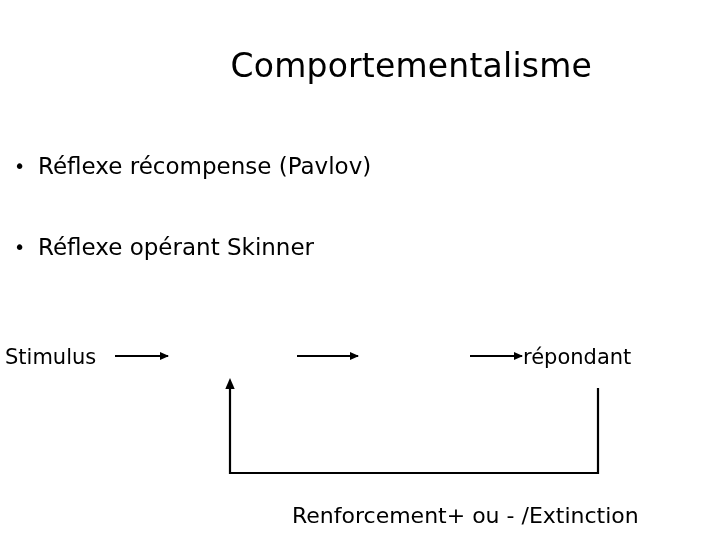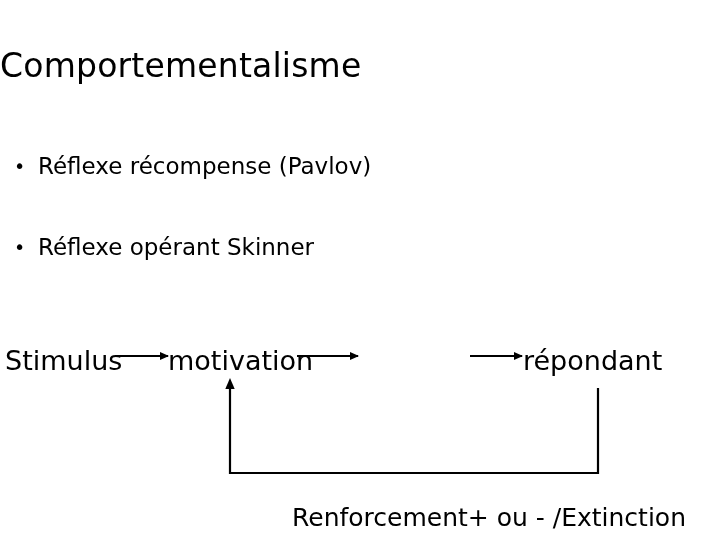--- a/index.html
+++ b/index.html
@@ -17,21 +17,21 @@
   }
   .slide {
     position: absolute;
     inset: 0;
   }
   .title {
     position: absolute;
     top: 48px;
     left: 0;
     width: 592px;
-    text-align: left;
+    text-align: right;
     font-size: 33px;
     font-weight: 400;
     line-height: 1.1;
     white-space: nowrap;
     letter-spacing: 0.2px;
   }
   .bullet-list {
     position: absolute;
     top: 152px;
     left: 14px;
@@ -58,21 +58,21 @@
   
   .flow {
     position: absolute;
     top: 340px;
     left: 0;
     width: 720px;
     height: 36px;
   }
   .flow-node {
     position: absolute;
-    font-size: 27px;
+    font-size: 21px;
     line-height: 1;
     top: 7px;
     white-space: nowrap;
   }
   .node-stimulus   { left: 5px; }
   .node-motivation { left: 168px; }
   .node-reponse    { left: 366px; }
   .node-recompense { left: 523px; }
 
   .arrow {
@@ -101,21 +101,21 @@
     left: 0;
     top: 0;
     width: 720px;
     height: 540px;
     pointer-events: none;
   }
   .caption {
     position: absolute;
     top: 503px;
     left: 292px;
-    font-size: 25px;
+    font-size: 22px;
     line-height: 1.2;
     white-space: nowrap;
   }
 </style>
 </head>
 <body>
 
 <div class="slide">
 
   <div class="title">Comportementalisme</div>
@@ -133,21 +133,20 @@
     </div>
 
   </div>
 
   <div class="flow">
 
     <span class="flow-node node-stimulus">Stimulus</span>
 
     <span class="arrow arrow-1"></span>
 
-    <span class="flow-node node-motivation">motivation</span>
 
     <span class="arrow arrow-2"></span>
 
 
     <span class="arrow arrow-3"></span>
 
     <span class="flow-node node-recompense">répondant</span>
 
   </div>
 

